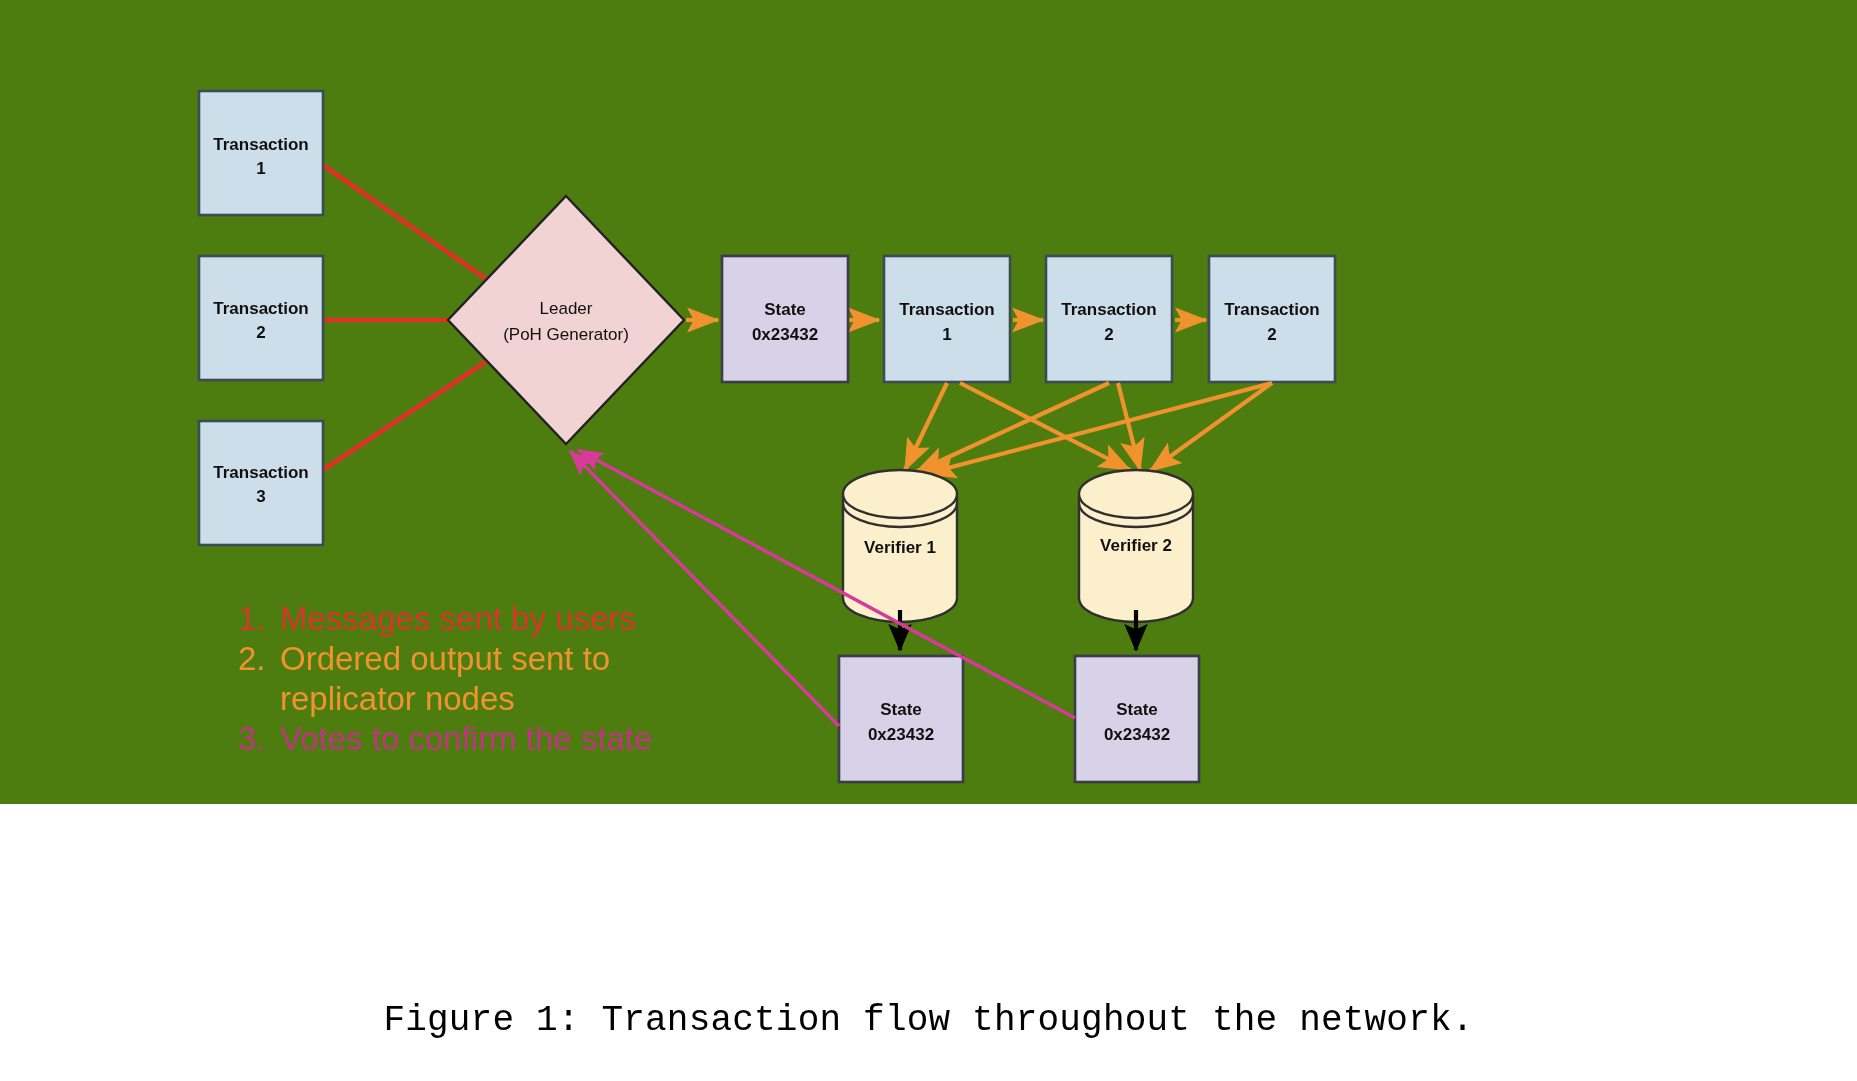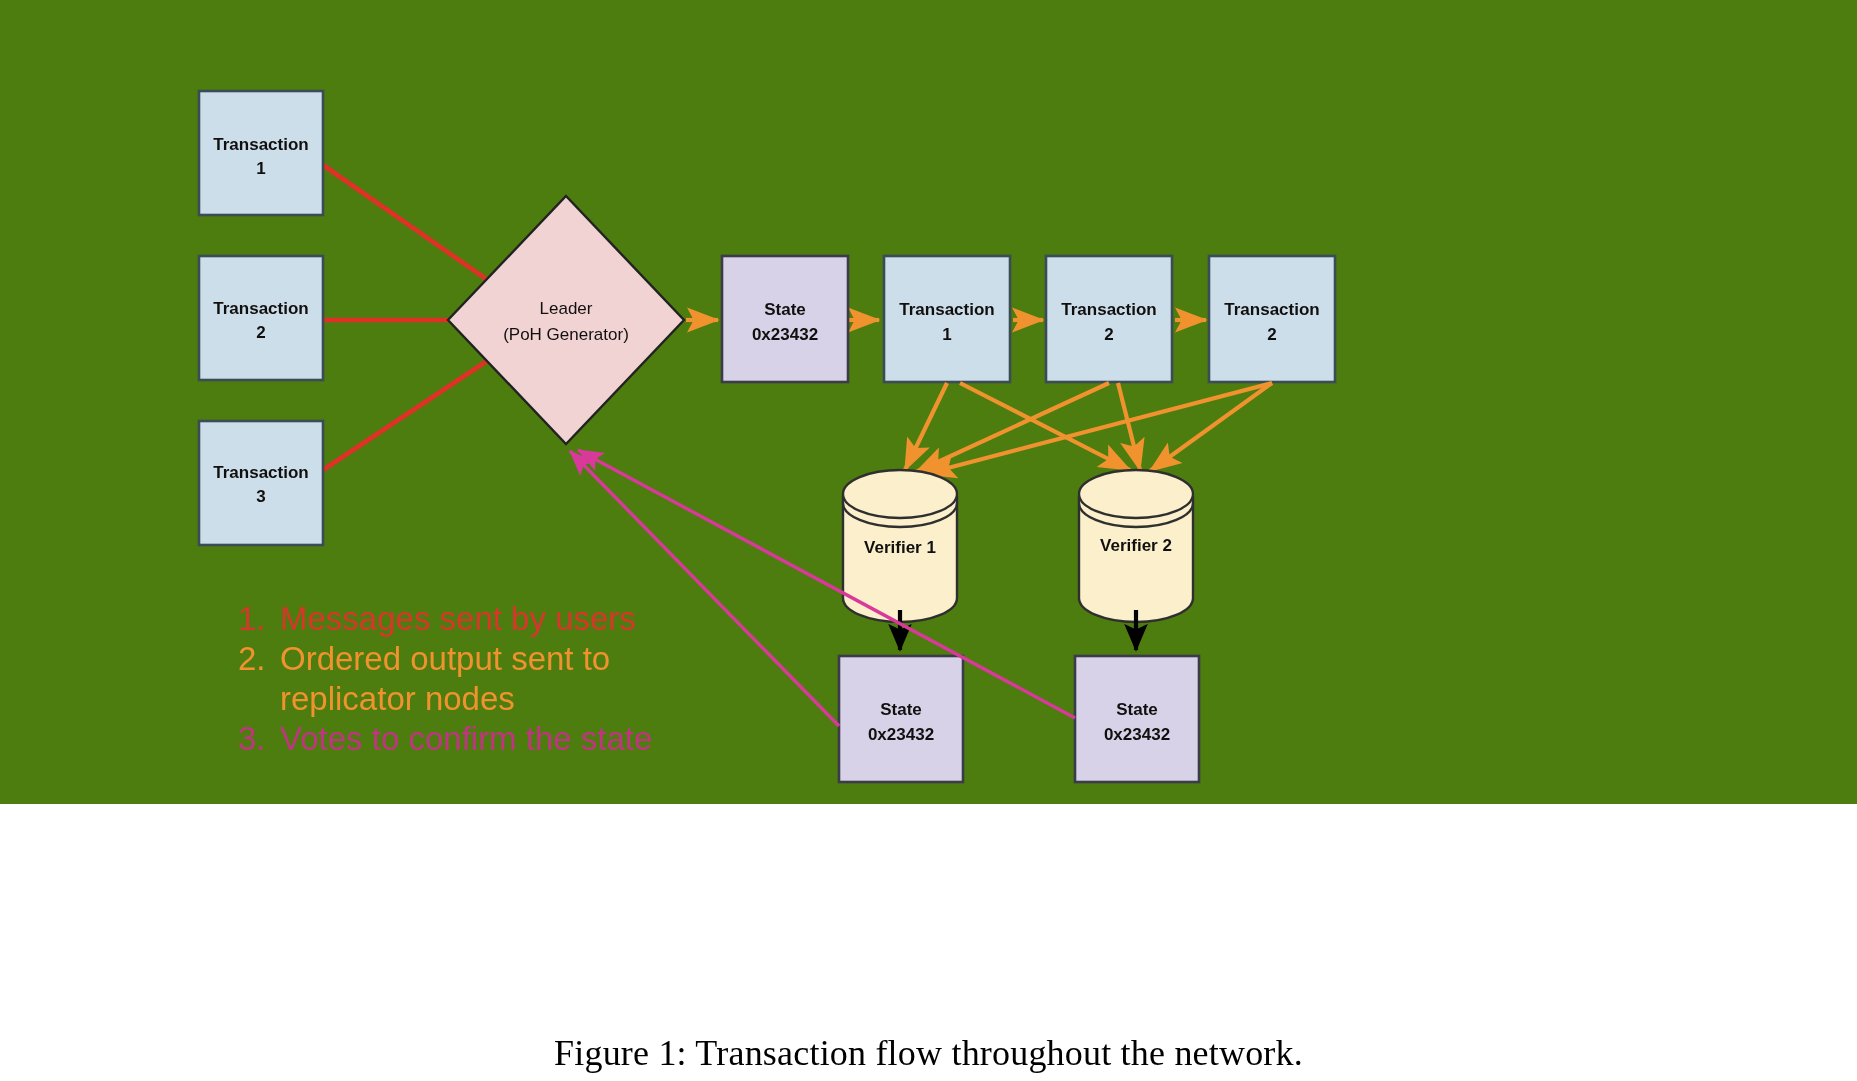--- a/index.html
+++ b/index.html
@@ -45,25 +45,24 @@
   .legend-text {
     font-family: "Liberation Sans", sans-serif;
     font-size: 33px;
   }
   .caption {
     position: absolute;
     left: 0;
     top: 1000px;
     width: 1857px;
     text-align: center;
-    font-family: Liberation Serif, serif;
+    font-family: Liberation Mono, monospace;
     font-size: 36px;
     color: #000000;
     letter-spacing: 0.2px;
-    margin-top: 32px;
   }
 </style>
 </head>
 <body>
 
 <div id="figure-root">
 
   <svg id="diagram-svg" viewBox="0 0 1857 1081">
     <defs>
       <marker id="arrow-red" markerWidth="9" markerHeight="9" refX="7.4" refY="3.4" orient="auto" markerUnits="strokeWidth">

